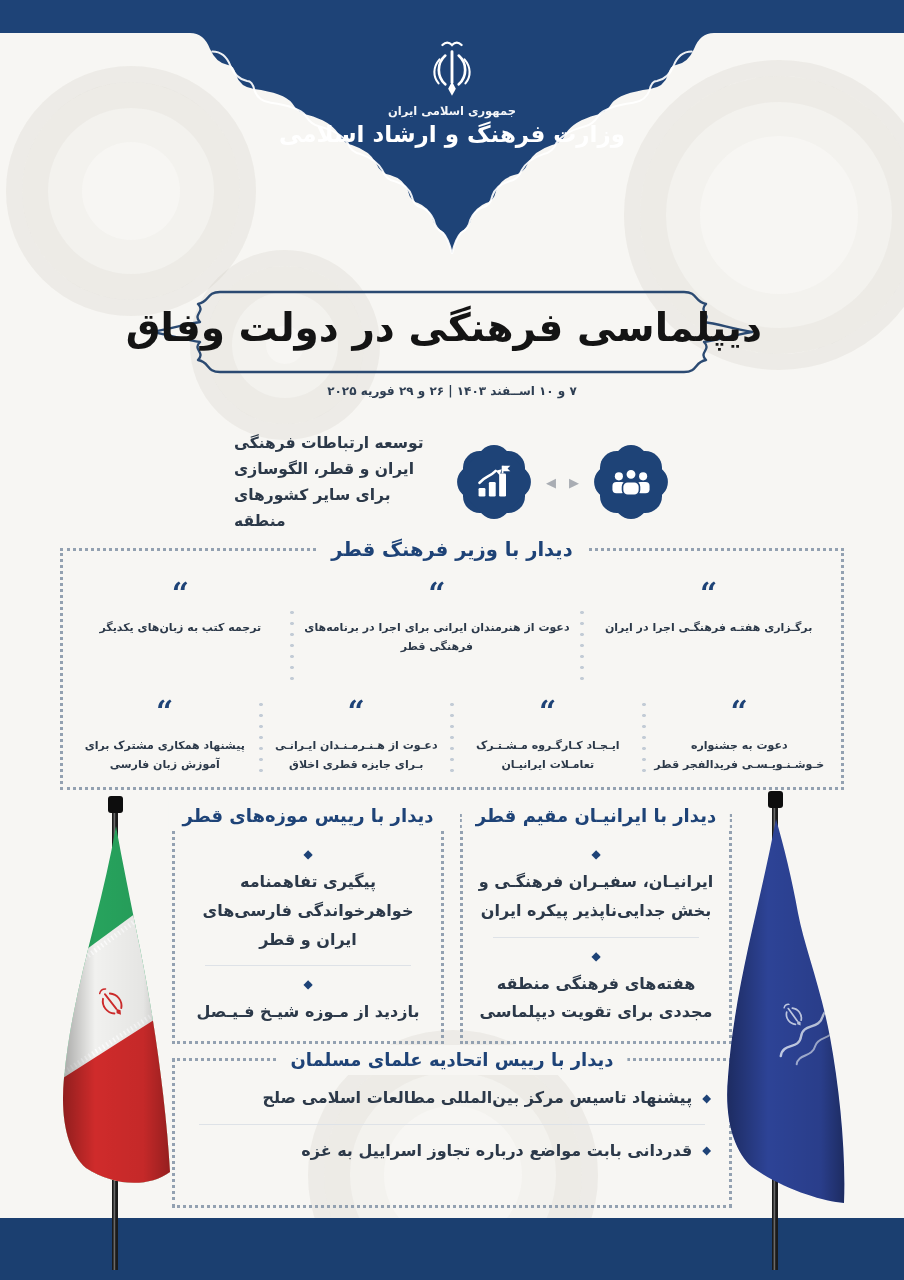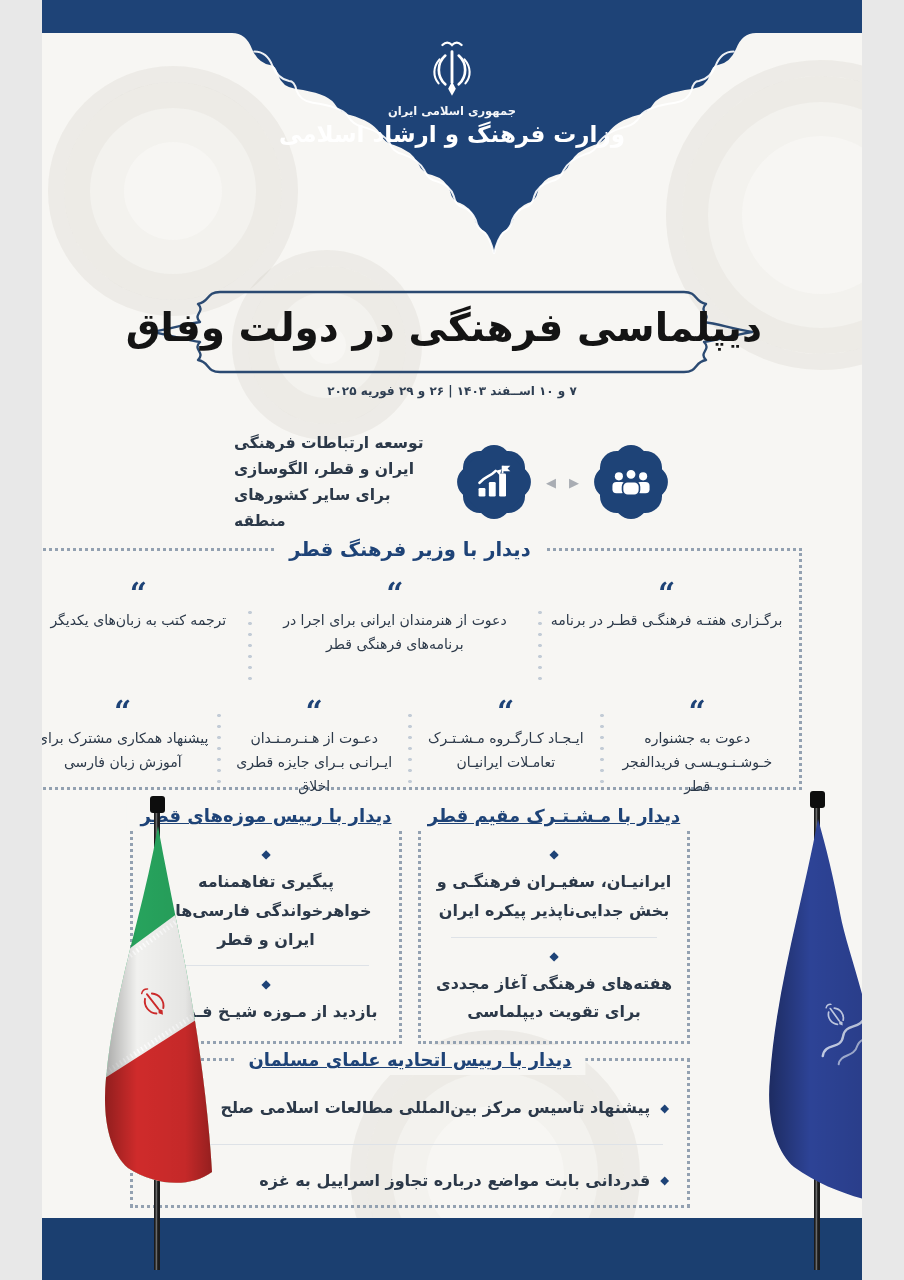--- a/index.html
+++ b/index.html
@@ -7,21 +7,21 @@
     --navy-deep:#1b3f70;
     --ink:#2c3949;
     --page:#f7f6f3;
     --dot:#93a1b1;
     --dot-light:#c3ccd6;
   }
   *{box-sizing:border-box;margin:0;padding:0;}
   html,body{background:#e8e8e8;}
   body{font-family:"DejaVu Sans", sans-serif; direction:rtl;}
   .page{
-    position:relative; width:820px; height:1280px; margin:0 auto;
+    position:relative; width:904px; height:1280px; margin:0 auto;
     background:var(--page); overflow:hidden;
   }
   
   .mandala{
     position:absolute; border-radius:50%;
     border:16px solid rgba(185,180,170,0.16);
     box-shadow: inset 0 0 0 26px rgba(185,180,170,0.10), inset 0 0 0 60px rgba(185,180,170,0.06);
     z-index:0;
   }
   .m1{width:250px;height:250px;left:6px;top:66px;}
@@ -67,54 +67,54 @@
 
   
   .box{
     position:absolute; border:3px dotted var(--dot); z-index:2; background:transparent;
   }
   .box-title{
     position:absolute; top:-16px; left:50%; transform:translateX(-50%);
     background:var(--page); padding:0 14px; white-space:nowrap;
     font-size:19.5px; line-height:30px; font-weight:800; color:var(--navy);
   }
-  .box-title.small{font-size:18px;text-decoration:underline;}
+  .box-title.small{font-size:18px;}
 
   .box1{right:60px; width:784px; top:548px; height:242px;}
   .qrow{display:flex; align-items:flex-start;}
   .row1{padding:30px 8px 2px;}
   .row2{padding:12px 8px 6px;}
   .qitem{text-align:center; padding:0 8px;}
   .q1a{width:33%;} .q1b{width:38%;} .q1c{width:29%;}
   .q2{width:25%;}
   .quote{
     display:block; direction:ltr; color:var(--navy);
     font-family:"DejaVu Serif", serif; font-weight:bold;
     font-size:30px; line-height:26px; height:24px;
   }
-  .qitem p{font-size:14px; line-height:1.72; font-weight:400; color:var(--ink); margin-top:3px;}
+  .qitem p{font-size:11px; line-height:1.72; font-weight:700; color:var(--ink); margin-top:14px;}
   .vdiv{
     width:4px; align-self:center; height:78px; flex:0 0 auto;
     background-image:radial-gradient(circle, var(--dot-light) 1.7px, transparent 1.9px);
     background-size:4px 11px; background-repeat:repeat-y;
   }
   .row1 .vdiv{margin-top:26px;}
 
   .mid-row{position:absolute; top:814px; right:172px; width:560px; height:230px;
     display:flex; gap:16px; z-index:2;}
   .mid-row .box{position:relative; flex:1; padding:24px 10px 8px;}
   .mi{text-align:center;}
   .diamond{display:block; text-align:center; color:var(--navy); font-size:12px; margin:6px 0 7px;}
   .mi p{font-size:16px; line-height:1.8; font-weight:700; color:var(--ink);}
   .hline{height:1px; background:#dee2e7; margin:11px 20px;}
 
   .box4{right:172px; width:560px; top:1058px; height:150px; padding:20px 18px 6px;}
   .b4item{display:flex; align-items:center; gap:10px;}
   .b4item .diamond{display:inline; margin:0; font-size:11.5px;}
-  .b4item p{font-size:16px; font-weight:700; color:var(--ink); line-height:1.6; margin:14px 0;}
+  .b4item p{font-size:16px; font-weight:700; color:var(--ink); line-height:1.6; margin:4px 0;}
   .box4 .hline{margin:9px 6px;}
 
   .flag{position:absolute; z-index:4;}
   .flag-left{left:28px; top:790px;}
   .flag-right{left:698px; top:785px;}
 
   .footer-band{position:absolute; left:0; bottom:0; width:100%; height:62px;
     background:var(--navy-deep); z-index:3;}
 </style>
 </head>
@@ -191,21 +191,21 @@
       </svg>
     </div>
     <p class="hl-side">توسعه ارتباطات فرهنگی ایران و قطر، الگوسازی برای سایر کشورهای منطقه</p>
   </div>
 
   <section class="box box1">
     <h3 class="box-title">دیدار با وزیر فرهنگ قطر</h3>
     <div class="qrow row1">
       <div class="qitem q1a">
         <span class="quote">“</span>
-        <p>برگـزاری هفتـه فرهنگـی قطـر در برنامه</p>
+        <p>برگـزاری هفتـه فرهنگـی اجرا در ایران</p>
       </div>
       <div class="vdiv"></div>
       <div class="qitem q1b">
         <span class="quote">“</span>
         <p>دعوت از هنرمندان ایرانی برای اجرا در برنامه‌های فرهنگی قطر</p>
       </div>
       <div class="vdiv"></div>
       <div class="qitem q1c">
         <span class="quote">“</span>
         <p>ترجمه کتب به زبان‌های یکدیگر</p>
@@ -229,29 +229,29 @@
       <div class="vdiv"></div>
       <div class="qitem q2">
         <span class="quote">“</span>
         <p>پیشنهاد همکاری مشترک برای آموزش زبان فارسی</p>
       </div>
     </div>
   </section>
 
   <div class="mid-row">
     <section class="box">
-      <h3 class="box-title small">دیدار با مـشـتـرک مقیم قطر</h3>
+      <h3 class="box-title small">دیدار با ایرانیـان مقیم قطر</h3>
       <div class="mi">
         <span class="diamond">◆</span>
         <p>ایرانیـان، سفیـران فرهنگـی و بخش جدایی‌ناپذیر پیکره ایران</p>
       </div>
       <div class="hline"></div>
       <div class="mi">
         <span class="diamond">◆</span>
-        <p>هفته‌های فرهنگی آغاز مجددی برای تقویت دیپلماسی</p>
+        <p>هفته‌های فرهنگی منطقه مجددی برای تقویت دیپلماسی</p>
       </div>
     </section>
     <section class="box">
       <h3 class="box-title small">دیدار با رییس موزه‌های قطر</h3>
       <div class="mi">
         <span class="diamond">◆</span>
         <p>پیگیری تفاهمنامه خواهرخواندگی فارسی‌های ایران و قطر</p>
       </div>
       <div class="hline"></div>
       <div class="mi">

